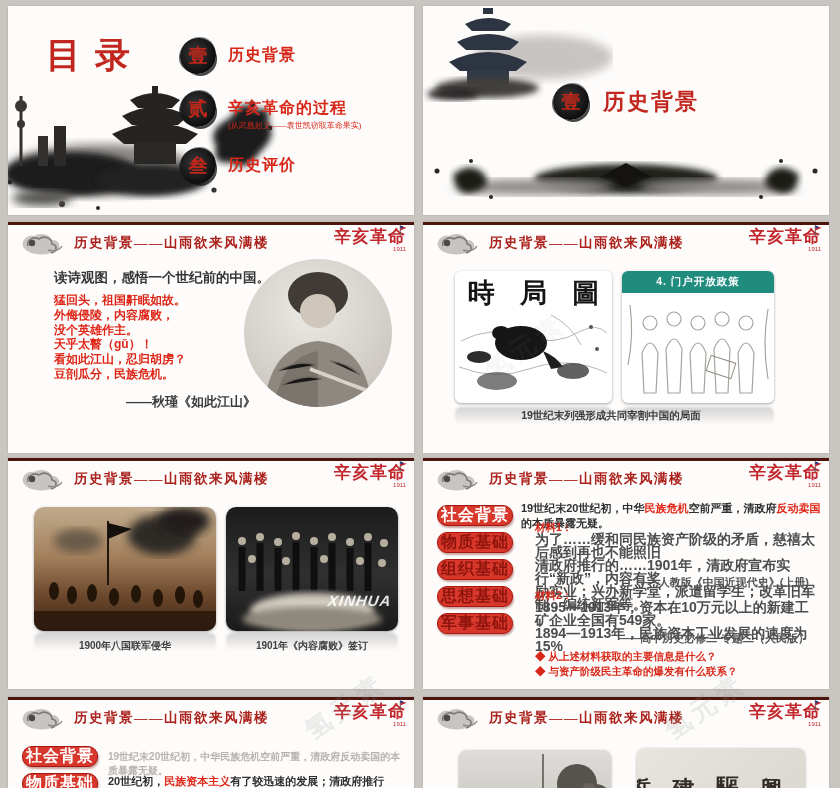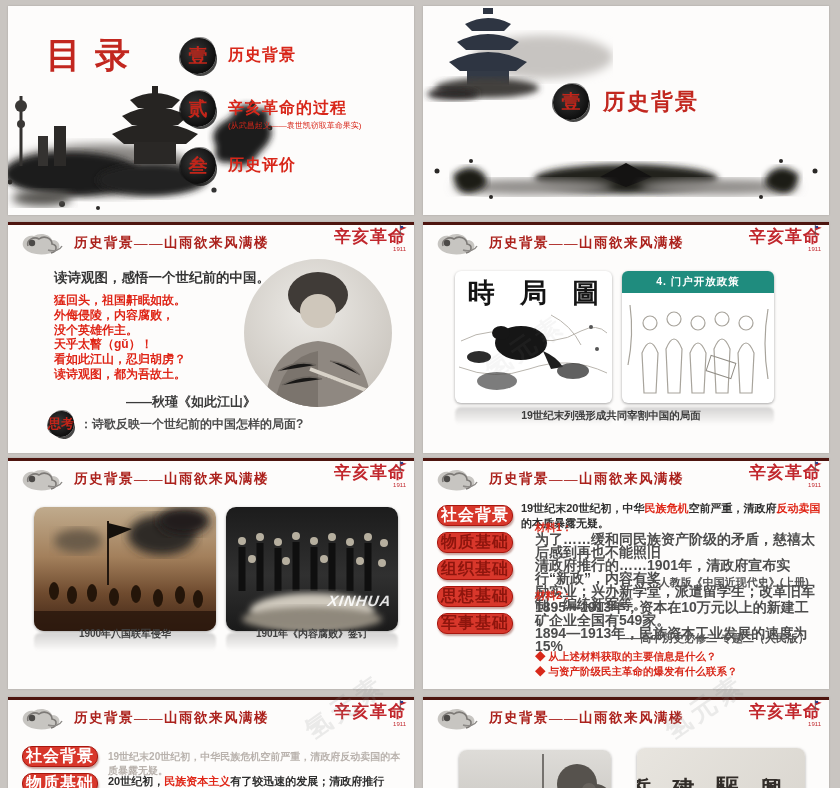--- a/index.html
+++ b/index.html
@@ -71,21 +71,21 @@
   .door-banner{height:22px;background:#1f8c7e;color:#fff;font-size:10.5px;font-weight:bold;
     display:flex;align-items:center;justify-content:center;letter-spacing:1px;}
   .c-caption{position:absolute;left:0;right:30px;top:184px;text-align:center;
     font-size:10.5px;font-weight:bold;color:#3c3c3c;}
   .refl{position:absolute;height:18px;border-radius:6px;
     background:linear-gradient(to bottom,rgba(90,90,90,.25),rgba(90,90,90,0));filter:blur(1px);}
 
   
   #ph-war{left:26px;top:46px;width:182px;height:124px;border-radius:10px;}
   #ph-treaty{left:218px;top:46px;width:172px;height:124px;border-radius:10px;}
-  .ph-cap{position:absolute;top:166px;font-size:10px;font-weight:bold;color:#3f3f3f;}
+  .ph-cap{position:absolute;top:178px;font-size:10px;font-weight:bold;color:#3f3f3f;}
   #cap-war{left:26px;width:182px;text-align:center;}
   #cap-treaty{left:218px;width:172px;text-align:center;}
   .xinhua{position:absolute;right:6px;bottom:22px;color:rgba(255,255,255,.88);
     font-style:italic;font-weight:bold;font-size:15px;letter-spacing:1px;transform:skewX(-8deg);}
   .xinhua-r{position:absolute;right:6px;bottom:-22px;color:rgba(160,160,160,.5);
     font-style:italic;font-weight:bold;font-size:15px;transform:scaleY(-1) skewX(-8deg);}
 
   
   .tabs{position:absolute;left:14px;top:44px;}
   .tab{width:74px;height:19px;margin-bottom:6px;background:#d8372b;border:1px solid #a8170f;
@@ -240,29 +240,23 @@
         <i>1911</i>
       </span>
     </div>
     <div class="p-intro">读诗观图，感悟一个世纪前的中国。</div>
     <div class="p-poem">
       <div>猛回头，祖国鼾眠如故。</div>
       <div>外侮侵陵，内容腐败，</div>
       <div>没个英雄作主。</div>
       <div>天乎太瞽（gǔ）！</div>
       <div>看如此江山，忍归胡虏？</div>
-      <div>读诗观图，都为吾故土。</div>
+      <div>豆剖瓜分，民族危机。</div>
     </div>
     <div class="p-attr">——秋瑾《如此江山》</div>
-    <div class="p-think">
-      <span class="ink-badge sm">
-          <i>思考</i>
-        </span>
-      <span>：诗歌反映一个世纪前的中国怎样的局面?</span>
-    </div>
     <div class="portrait">
       <svg width="148" height="148" viewBox="0 0 148 148">
         <ellipse cx="74" cy="36" rx="30" ry="23" fill="#403b37"></ellipse>
         <ellipse cx="74" cy="52" rx="18" ry="17" fill="#cfc7bb"></ellipse>
         <path d="M20 148 q6 -62 54 -66 q48 4 54 66 z" fill="#8f8881"></path>
         <path d="M30 148 q8 -50 44 -56 l0 56z" fill="#7b746d"></path>
         <g stroke="#69635d" stroke-width="1.4" opacity=".8">
           <path d="M34 112 q20 -12 38 -6"></path>
             <path d="M38 126 q22 -12 40 -6"></path>
           <path d="M86 102 q18 2 30 14"></path>

